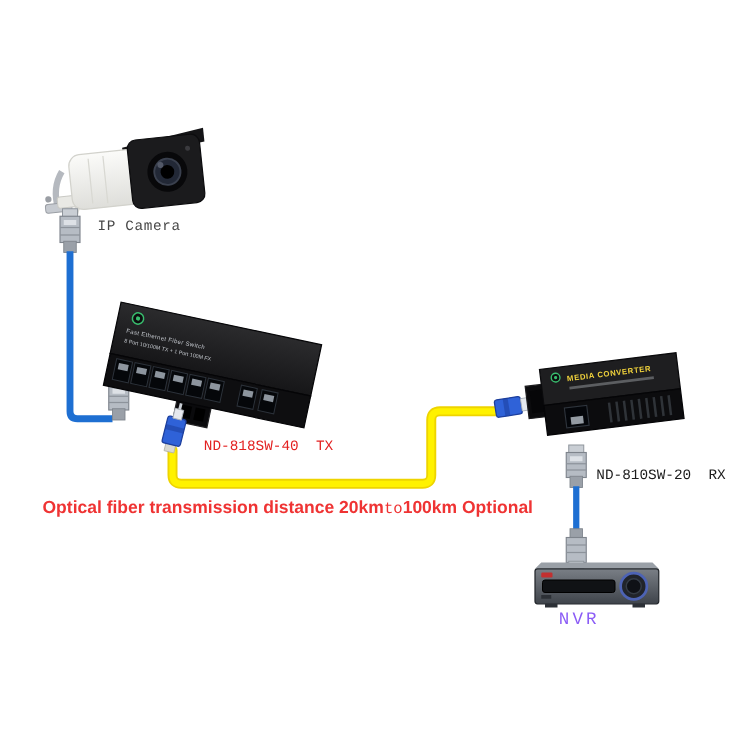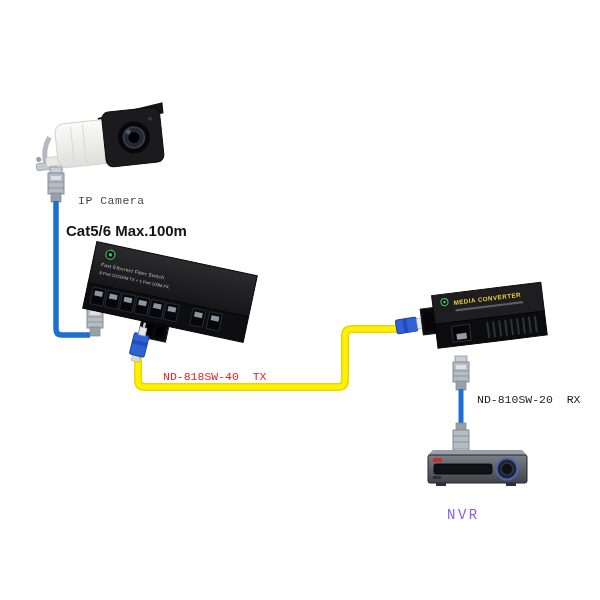--- a/index.html
+++ b/index.html
@@ -1,19 +1,19 @@
 <!DOCTYPE html>
 <html><head>
 <meta charset="utf-8">
 <style>
   html,body{margin:0;padding:0;background:#ffffff;}
   #stage{position:relative;width:600px;height:600px;background:#ffffff;overflow:hidden;
          font-family:"Liberation Sans",sans-serif;}
   #stage svg{position:absolute;left:0;top:0;}
-  .lbl{position:absolute;white-space:pre;margin-top:19px;}
+  .lbl{position:absolute;white-space:pre;}
   .lbl-mono{font-family:"Liberation Mono",monospace;}
   .camera-label{left:78px;top:175px;font-size:11.5px;color:#474747;letter-spacing:.5px;}
   .cat5-label{left:66px;top:203px;font-size:15px;font-weight:600;color:#141414;}
   .switch-model-label{left:163px;top:351px;font-size:11.5px;color:#e32222;}
   .converter-model-label{left:477px;top:374px;font-size:11.5px;color:#1c1c1c;}
   .nvr-label{left:447px;top:488px;font-size:14px;color:#8b5cf6;letter-spacing:2.5px;}
   .fiber-note{left:34px;top:397px;font-size:14px;font-weight:600;color:#ef3333;}
   .fiber-note .mid{font-family:"Liberation Mono",monospace;font-weight:400;font-size:12.5px;}
   svg text{font-family:"Liberation Sans",sans-serif;}
   .devtext{fill:#c2c6cc;}
@@ -175,17 +175,17 @@
       <rect x="434" y="464" width="58" height="10" rx="2" fill="#101215" stroke="#000000" stroke-width="0.8"></rect>
       <rect x="433" y="476" width="8" height="3" fill="#2c3036"></rect>
       <circle cx="507" cy="469" r="10.5" fill="#21242a" stroke="#4d63b4" stroke-width="2.2"></circle>
       <circle cx="507" cy="469" r="6" fill="#0f1116" stroke="#343b45" stroke-width="1.2"></circle>
       <rect x="436" y="483" width="10" height="3" fill="#2c3036"></rect>
       <rect x="506" y="483" width="10" height="3" fill="#2c3036"></rect>
     </g>
   </svg>
 
   <div class="lbl lbl-mono camera-label">IP Camera</div>
-  <div class="lbl cat5-label">Cat5/6 Max.100m</div>
   <div class="lbl lbl-mono switch-model-label">ND-818SW-40  TX</div>
+  <div class="lbl fiber-note"><span>Optical fiber transmission distance 20km</span><span class="mid">to</span><span>100km Optional</span></div>
   <div class="lbl lbl-mono converter-model-label">ND-810SW-20  RX</div>
   <div class="lbl lbl-mono nvr-label">NVR</div>
 </div>
 
 </body></html>

